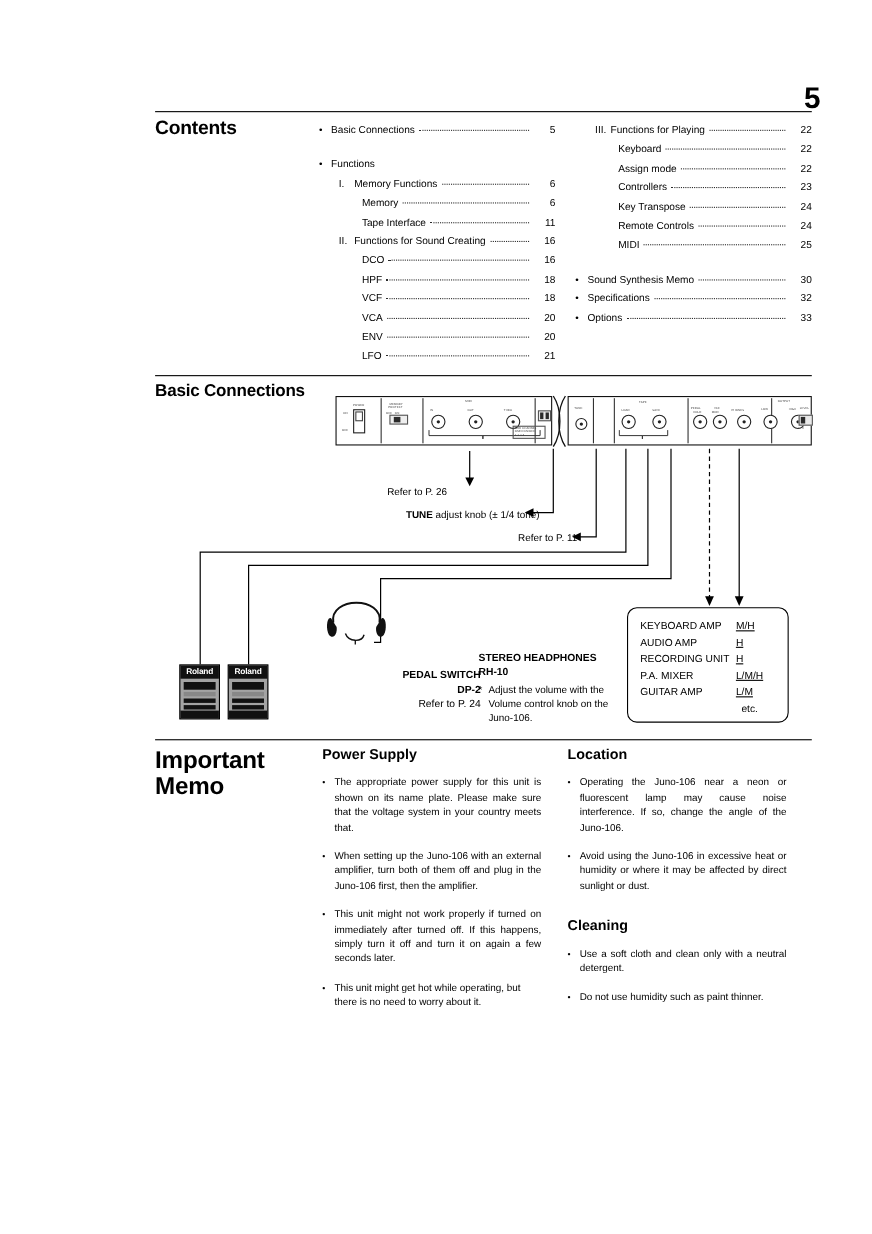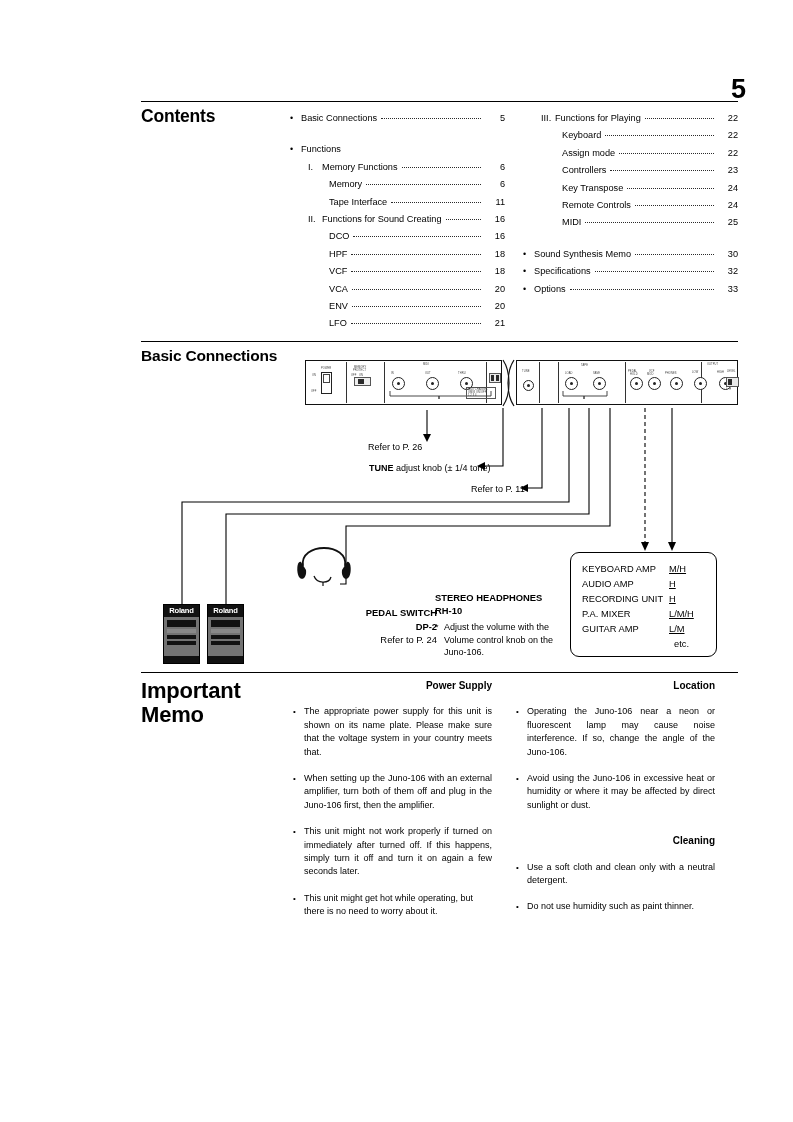--- a/index.html
+++ b/index.html
@@ -48,21 +48,21 @@
   .toc-row.gap{margin-top:14px;}
   .toc-row.ind1{padding-left:18px;}
   .toc-row.ind2{padding-left:39px;}
 
   
   .diagram{position:absolute;left:141px;top:352px;width:597px;height:310px;}
   svg.dg{position:absolute;left:0;top:0;}
 
   .dglabel{position:absolute;font-size:9px;line-height:13px;white-space:nowrap;}
   .dglabel b{font-weight:700;}
-  #lb-refer26{left:227px;top:89px;}
+  #lb-refer26{left:211px;top:89px;}
   #lb-tune{left:228px;top:110px;font-size:9px;}
   #lb-refer11{left:330px;top:131px;}
 
   #lb-pedal{left:176px;top:254px;width:120px;text-align:right;
             font-size:9.4px;line-height:13.5px;white-space:normal;}
   #lb-pedal .b1{font-weight:700;}
   #lb-pedal .b2{font-weight:700;}
 
   #lb-hp{left:294px;top:239px;width:135px;white-space:normal;
          font-size:9.4px;line-height:13.2px;font-weight:700;}
@@ -93,37 +93,37 @@
         margin:-1.6px 0 0 -1.6px;border-radius:50%;background:#222;}
   .jack.md{width:11px;height:11px;}
   .jack.lg{width:13px;height:13px;}
   .microtxt{position:absolute;font-size:2.6px;line-height:3.1px;color:#3a3a3a;
         white-space:nowrap;letter-spacing:0.1px;}
   .swbox{position:absolute;border:1px solid #333;background:#fff;box-sizing:border-box;}
   .swblk{position:absolute;background:#2a2a2a;}
   .plate{position:absolute;border:0.8px solid #555;box-sizing:border-box;}
 
   
-  .pedal{position:absolute;width:37px;height:60px;border:1.4px solid #000;
-         background:#737373;box-sizing:border-box;}
+  .pedal{position:absolute;width:37px;height:50px;border:1.4px solid #000;
+         background:#a3a3a3;box-sizing:border-box;}
   .pedal .cap{position:absolute;left:0;top:0;right:0;height:12px;background:#111;
          color:#fff;font-size:7.6px;font-weight:700;text-align:center;
          line-height:12px;letter-spacing:-0.2px;}
   .pedal .bar{position:absolute;left:3px;right:3px;background:#111;}
   .pedal .bar.b1{top:15px;height:7px;}
   .pedal .bar.b2{top:24px;height:4px;background:#888;}
   .pedal .bar.b3{top:30px;height:4px;}
   .pedal .bar.b4{top:36px;height:4px;background:#111;}
   .pedal .base{position:absolute;left:0;right:0;bottom:0;height:7px;background:#111;}
 
   
   .notes-col{position:absolute;font-size:9px;line-height:13.4px;}
   #notes-l{left:293px;top:679px;width:199px;}
   #notes-r{left:516px;top:679px;width:199px;}
-  .sub-head{font-weight:700;font-size:10px;margin-bottom:13px;text-align:right;}
+  .sub-head{font-weight:700;font-size:13px;margin-bottom:13px;}
   .sub-head.sp{margin-top:22px;}
   .note{position:relative;padding-left:11px;margin-bottom:13px;text-align:justify;}
   .note .bl{position:absolute;left:0;top:0;font-size:8px;line-height:13.4px;}
   .note.last{text-align:left;}
 </style>
 </head>
 <body>
 
 <div class="page">
 

